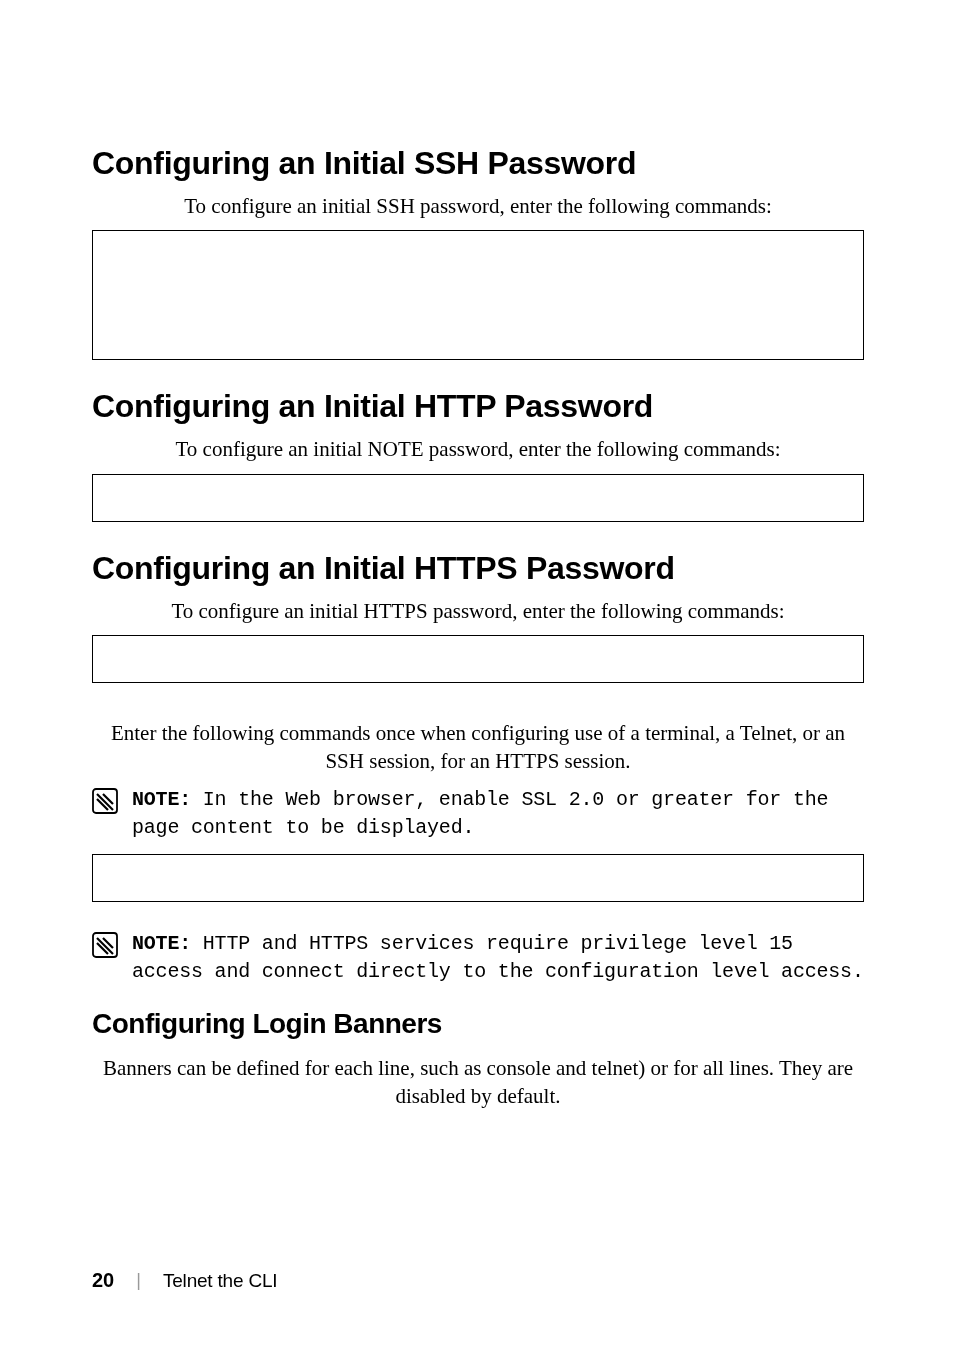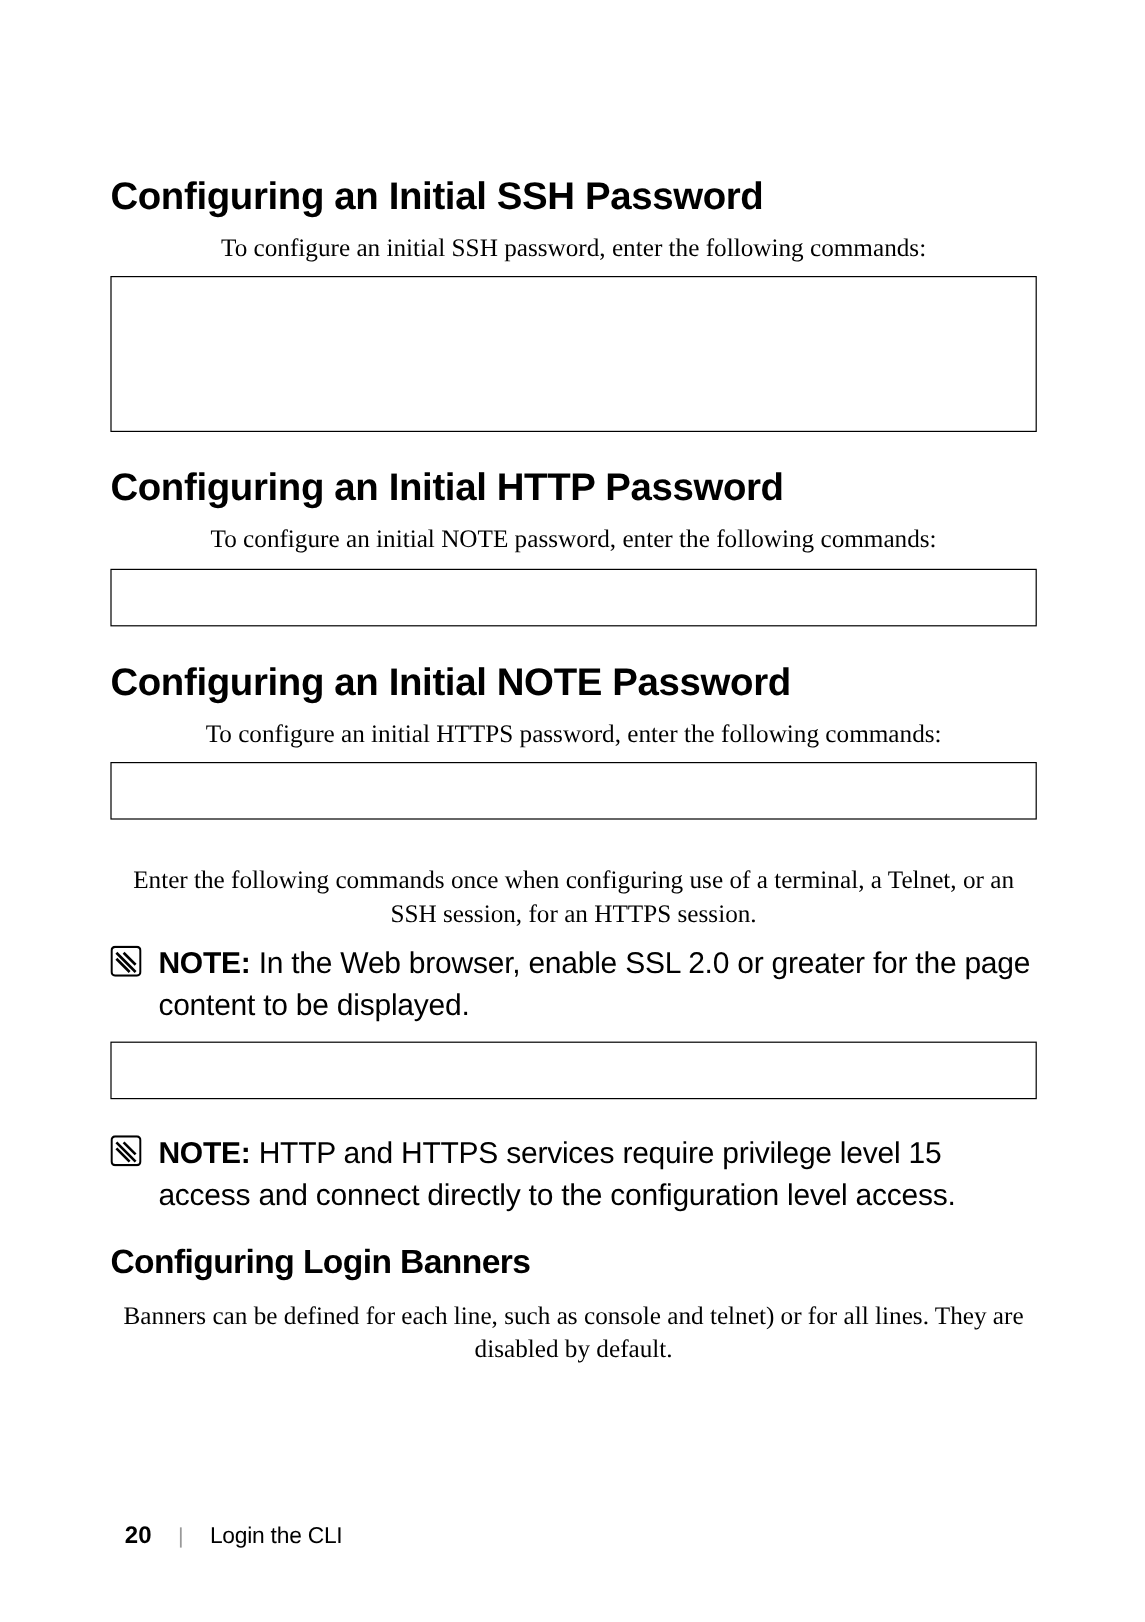--- a/index.html
+++ b/index.html
@@ -48,40 +48,40 @@
       margin-top: 6px;
     }
     .note-icon {
       width: 26px;
       height: 26px;
       flex-shrink: 0;
       margin-right: 14px;
       margin-top: 2px;
     }
     .note-text {
-      font-family: Liberation Sans, sans-serif;
-      font-size: 25px;
+      font-family: Liberation Mono, monospace;
+      font-size: 20px;
       line-height: 1.4;
       letter-spacing: -0.2px;
     }
     .note-label {
       font-weight: bold;
     }
     .heading-1 {
       font-family: 'Helvetica Neue', Helvetica, Arial, sans-serif;
       font-weight: bold;
       font-size: 28px;
       margin-top: 22px;
       margin-bottom: 14px;
       letter-spacing: -0.5px;
     }
     .footer {
       position: absolute;
       bottom: 60px;
-      left: 104px;
+      left: 92px;
       display: flex;
       align-items: center;
       font-family: 'Helvetica Neue', Helvetica, Arial, sans-serif;
       justify-content: space-between;
     }
     .page-num {
       font-weight: bold;
       font-size: 20px;
     }
     .footer-sep {
@@ -101,21 +101,21 @@
 <body>
 
 <h3 class="heading-3">Configuring an Initial SSH Password</h3>
 <p class="body-text">To configure an initial SSH password, enter the following commands:</p>
 <div class="code-box code-box-large"></div>
 
 <h3 class="heading-3">Configuring an Initial HTTP Password</h3>
 <p class="body-text">To configure an initial NOTE password, enter the following commands:</p>
 <div class="code-box code-box-small"></div>
 
-<h3 class="heading-3">Configuring an Initial NOTE Password</h3>
+<h3 class="heading-3">Configuring an Initial HTTPS Password</h3>
 <p class="body-text">To configure an initial HTTPS password, enter the following commands:</p>
 <div class="code-box code-box-small"></div>
 
 <div class="spacer-8"></div>
 <p class="body-text">Enter the following commands once when configuring use of a terminal, a Telnet, or an SSH session, for an HTTPS session.</p>
 
 <div class="note-block">
   <span class="note-icon">
     <svg viewBox="0 0 26 26" width="26" height="26">
       <rect x="1" y="1" width="24" height="24" rx="3" fill="none" stroke="#000" stroke-width="1.8"></rect>
@@ -144,14 +144,14 @@
     <span class="note-label">NOTE:</span><span> HTTP and HTTPS services require privilege level 15 access and connect directly to the configuration level access.</span>
   </div>
 </div>
 
 <h1 class="heading-1">Configuring Login Banners</h1>
 <p class="body-text">Banners can be defined for each line, such as console and telnet) or for all lines. They are disabled by default.</p>
 
 <div class="footer">
   <span class="page-num">20</span>
   <span class="footer-sep">|</span>
-  <span class="footer-title">Login the CLI</span>
+  <span class="footer-title">Telnet the CLI</span>
 </div>
 
 </body></html>

